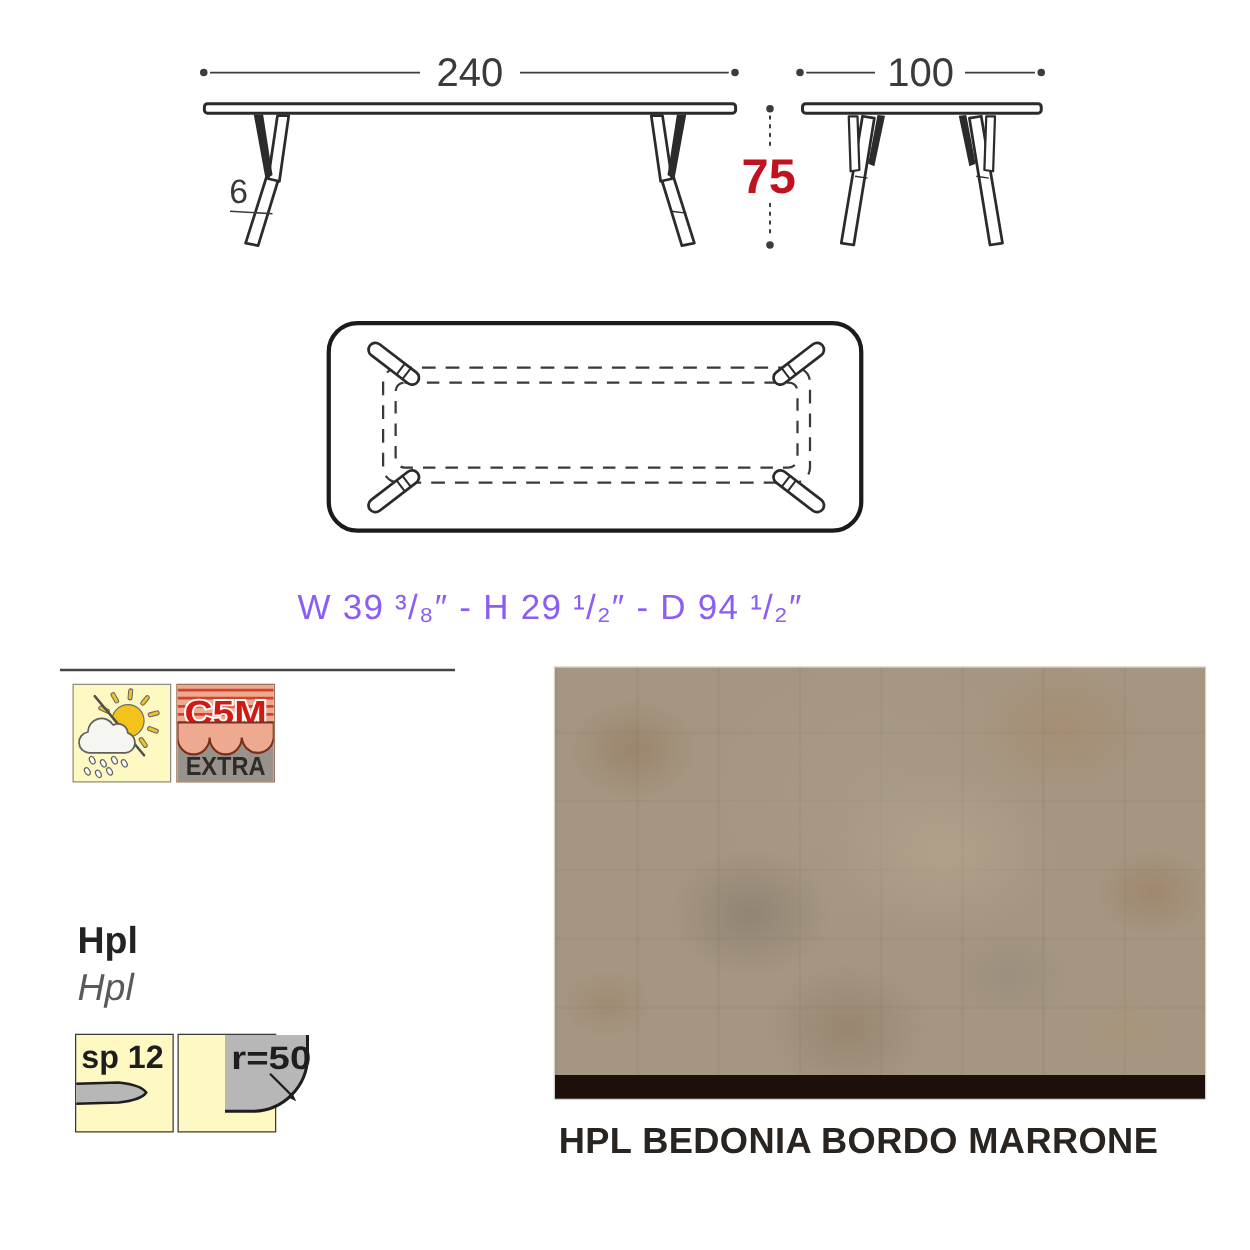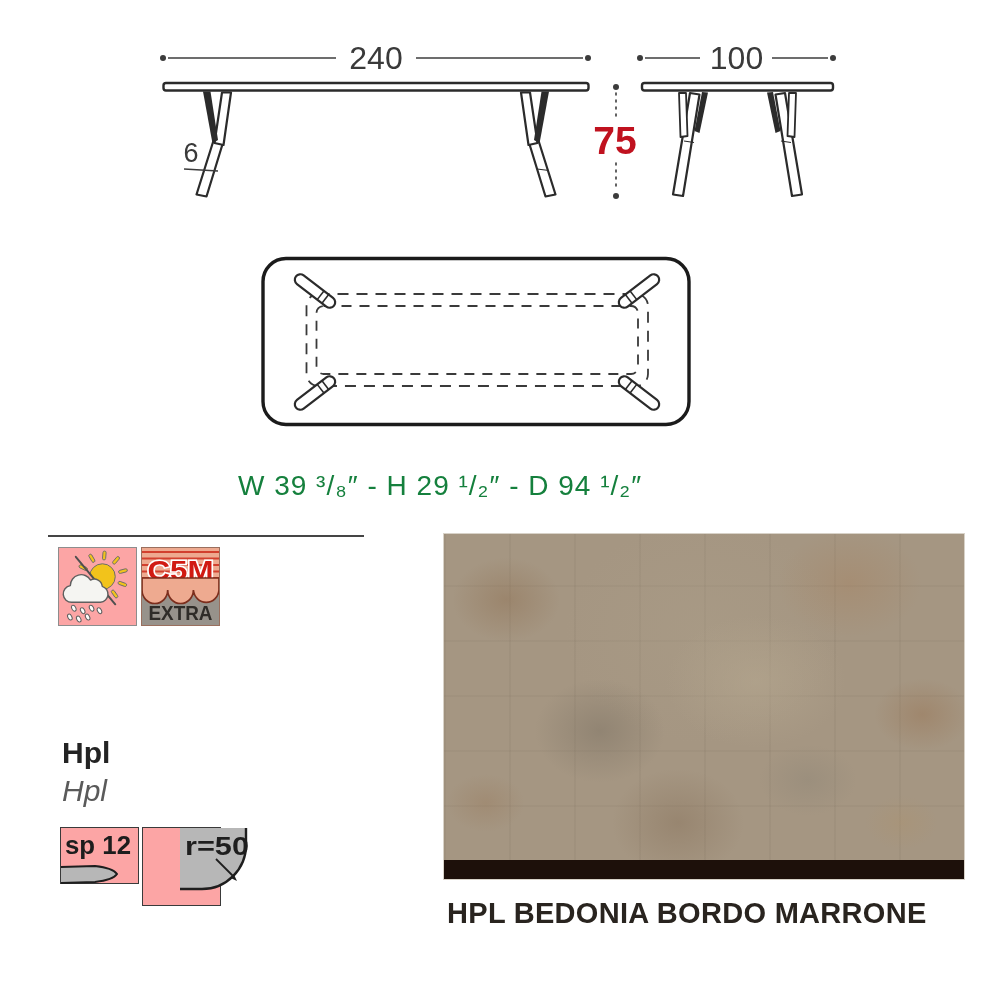--- a/index.html
+++ b/index.html
@@ -13,32 +13,32 @@
 
   
   #drawing{left:0;top:0;}
   .dimtext{fill:#3a3a3a;font-size:32px;}
   .smalldim{fill:#3a3a3a;font-size:27px;}
   .redtext{fill:#c0121f;font-size:39px;font-weight:bold;}
 
   
   #imperial{
     left:60px;top:470px;width:760px;text-align:center;
-    font-size:28px;color:#15803d;letter-spacing:1px;white-space:nowrap;
+    font-size:28px;color:#8b5cf6;letter-spacing:1px;white-space:nowrap;
   }
 
   
   #divider{left:48px;top:535px;width:316px;height:2px;background:#454545;}
-  .iconbox{background:#fca5a5;box-sizing:border-box;}
+  .iconbox{background:#fef9c3;box-sizing:border-box;}
   #weather-box{left:58px;top:547px;width:79px;height:79px;border:1.5px solid #8d8d8d;}
   #c5m-box{left:141px;top:547px;width:79px;height:79px;border:1px solid #9a6f5e;}
   #reg-badge{left:60px;top:648px;width:206px;height:53px;}
   #hpl-title{left:62px;top:736px;font-size:30px;font-weight:bold;color:#232323;}
   #hpl-subtitle{left:62px;top:774px;font-size:30px;font-style:italic;color:#5a5a5a;}
-  #sp-box{left:60px;top:827px;width:79px;height:57px;border:1.8px solid #3a3a3a;}
+  #sp-box{left:60px;top:827px;width:79px;height:79px;border:1.8px solid #3a3a3a;}
   #r-box{left:142px;top:827px;width:79px;height:79px;border:1.8px solid #3a3a3a;padding-left:37px;}
 
   
   #swatch{
     left:443px;top:533px;width:522px;height:347px;border:1px solid #d8d2c8;box-sizing:border-box;
   }
   #swatch-texture{
     position:absolute;left:0;top:0;right:0;height:328px;
     background-color:#a59682;
     background-image:

